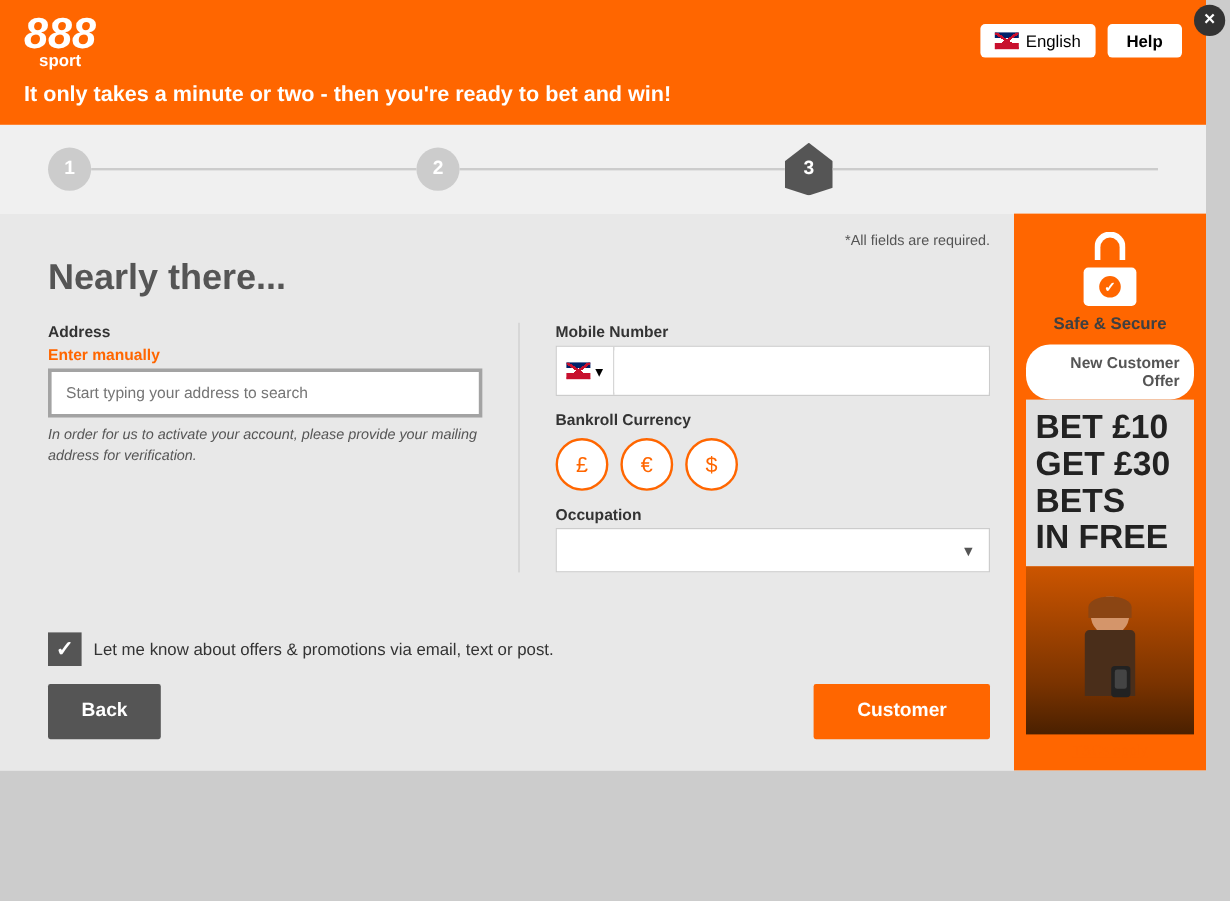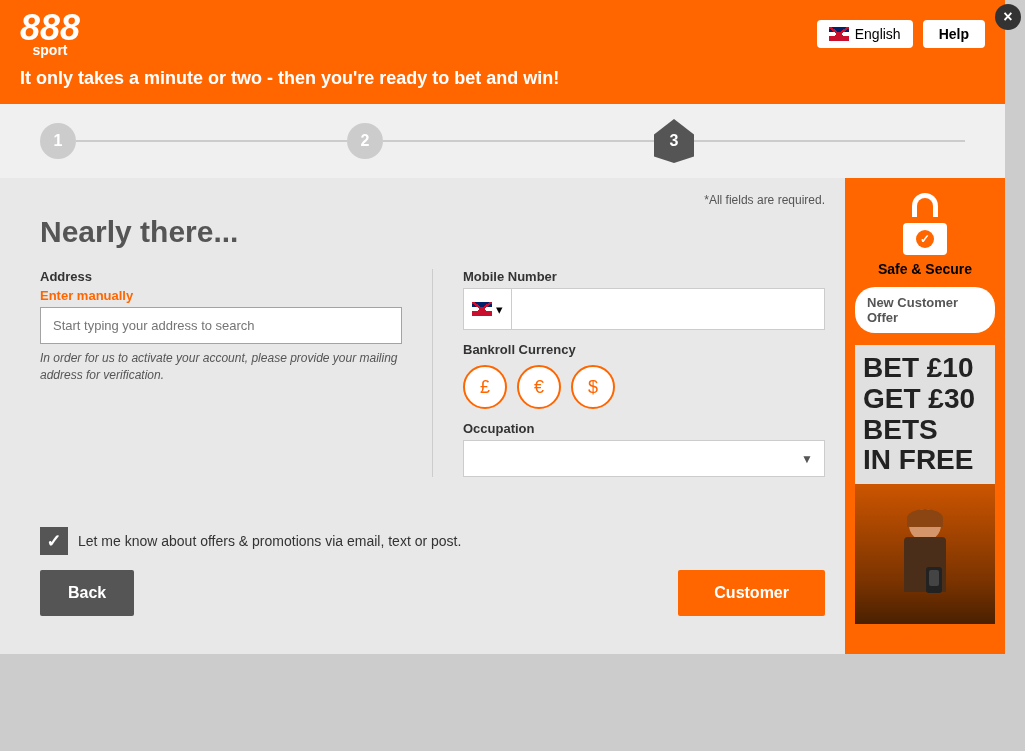--- a/index.html
+++ b/index.html
@@ -187,21 +187,21 @@
     .enter-manually {
       color: #f60;
       font-size: 13px;
       font-weight: bold;
       cursor: pointer;
       float: right;
     }
     .address-input {
       width: 100%;
       padding: 10px 12px;
-      border: 1px solid #a3a3a3;
+      border: 3px solid #a3a3a3;
       background: white;
       font-size: 13px;
       color: #999;
     }
     .address-note {
       font-size: 12px;
       color: #555;
       font-style: italic;
       margin-top: 6px;
       line-height: 1.4;
@@ -352,34 +352,33 @@
       background: #f60;
       color: white;
       border: none;
       padding: 14px 36px;
       font-size: 16px;
       font-weight: bold;
       cursor: pointer;
       border-radius: 2px;
     }
     .safe-secure {
-      color: #000000;
+      color: #404040;
       font-size: 14px;
       font-weight: bold;
       margin-bottom: 10px;
     }
     .new-customer-badge {
       background: white;
       color: #555;
       font-size: 13px;
       font-weight: bold;
       padding: 8px 12px;
       border-radius: 20px;
-      text-align: left;
-      margin-bottom: 12px;
+      text-align: right;
     }
     .promo-big {
       font-size: 28px;
       font-weight: 900;
       color: #222;
       line-height: 1.1;
     }
     .tc-text {
       color: #f60;
       font-size: 12px;

